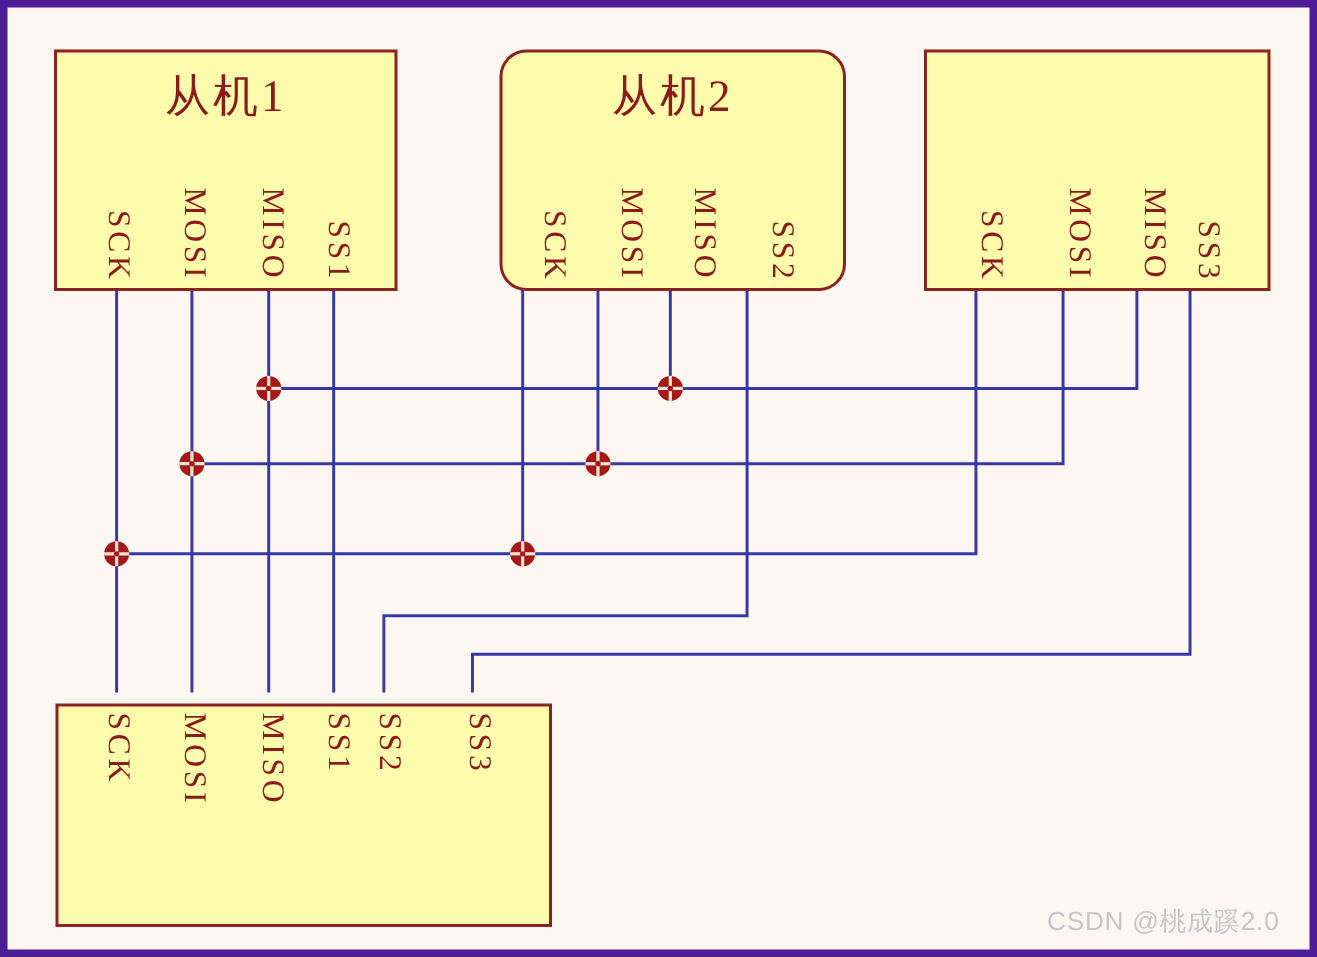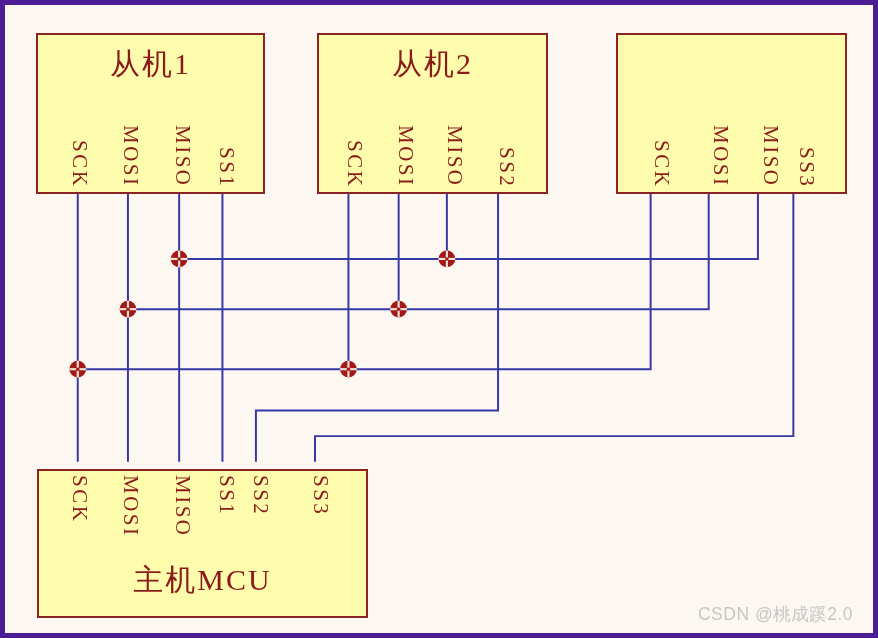--- a/index.html
+++ b/index.html
@@ -126,37 +126,36 @@
     </svg>
 
   <div class="chip" style="left:31px; top:28px; width:229px; height:161px;">
     <div class="chip-title at-top">从机1</div>
     <span class="pin at-bottom" style="left:41px;">SCK</span>
     <span class="pin at-bottom" style="left:92px;">MOSI</span>
     <span class="pin at-bottom" style="left:144px;">MISO</span>
     <span class="pin at-bottom" style="left:188px;">SS1</span>
   </div>
 
-  <div class="chip" style="left:312px; top:28px; width:231px; height:161px;">
+  <div class="chip" style="left:328px; top:28px; width:231px; height:161px;border-radius:18px;">
     <div class="chip-title at-top">从机2</div>
     <span class="pin at-bottom" style="left:35px;">SCK</span>
     <span class="pin at-bottom" style="left:86px;">MOSI</span>
     <span class="pin at-bottom" style="left:135px;">MISO</span>
     <span class="pin at-bottom" style="left:187px;">SS2</span>
   </div>
 
   <div class="chip" style="left:611px; top:28px; width:231px; height:161px;">
     <span class="pin at-bottom" style="left:43px;">SCK</span>
     <span class="pin at-bottom" style="left:102px;">MOSI</span>
     <span class="pin at-bottom" style="left:152px;">MISO</span>
     <span class="pin at-bottom" style="left:188px;">SS3</span>
   </div>
 
   <div class="chip" style="left:32px; top:464px; width:331px; height:149px;">
-    <div class="chip-title at-bottom">主机MCU</div>
     <span class="pin at-top" style="left:40px;">SCK</span>
     <span class="pin at-top" style="left:91px;">MOSI</span>
     <span class="pin at-top" style="left:143px;">MISO</span>
     <span class="pin at-top" style="left:187px;">SS1</span>
     <span class="pin at-top" style="left:221px;">SS2</span>
     <span class="pin at-top" style="left:281px;">SS3</span>
   </div>
 
   <div class="watermark">CSDN @桃成蹊2.0</div>
 

